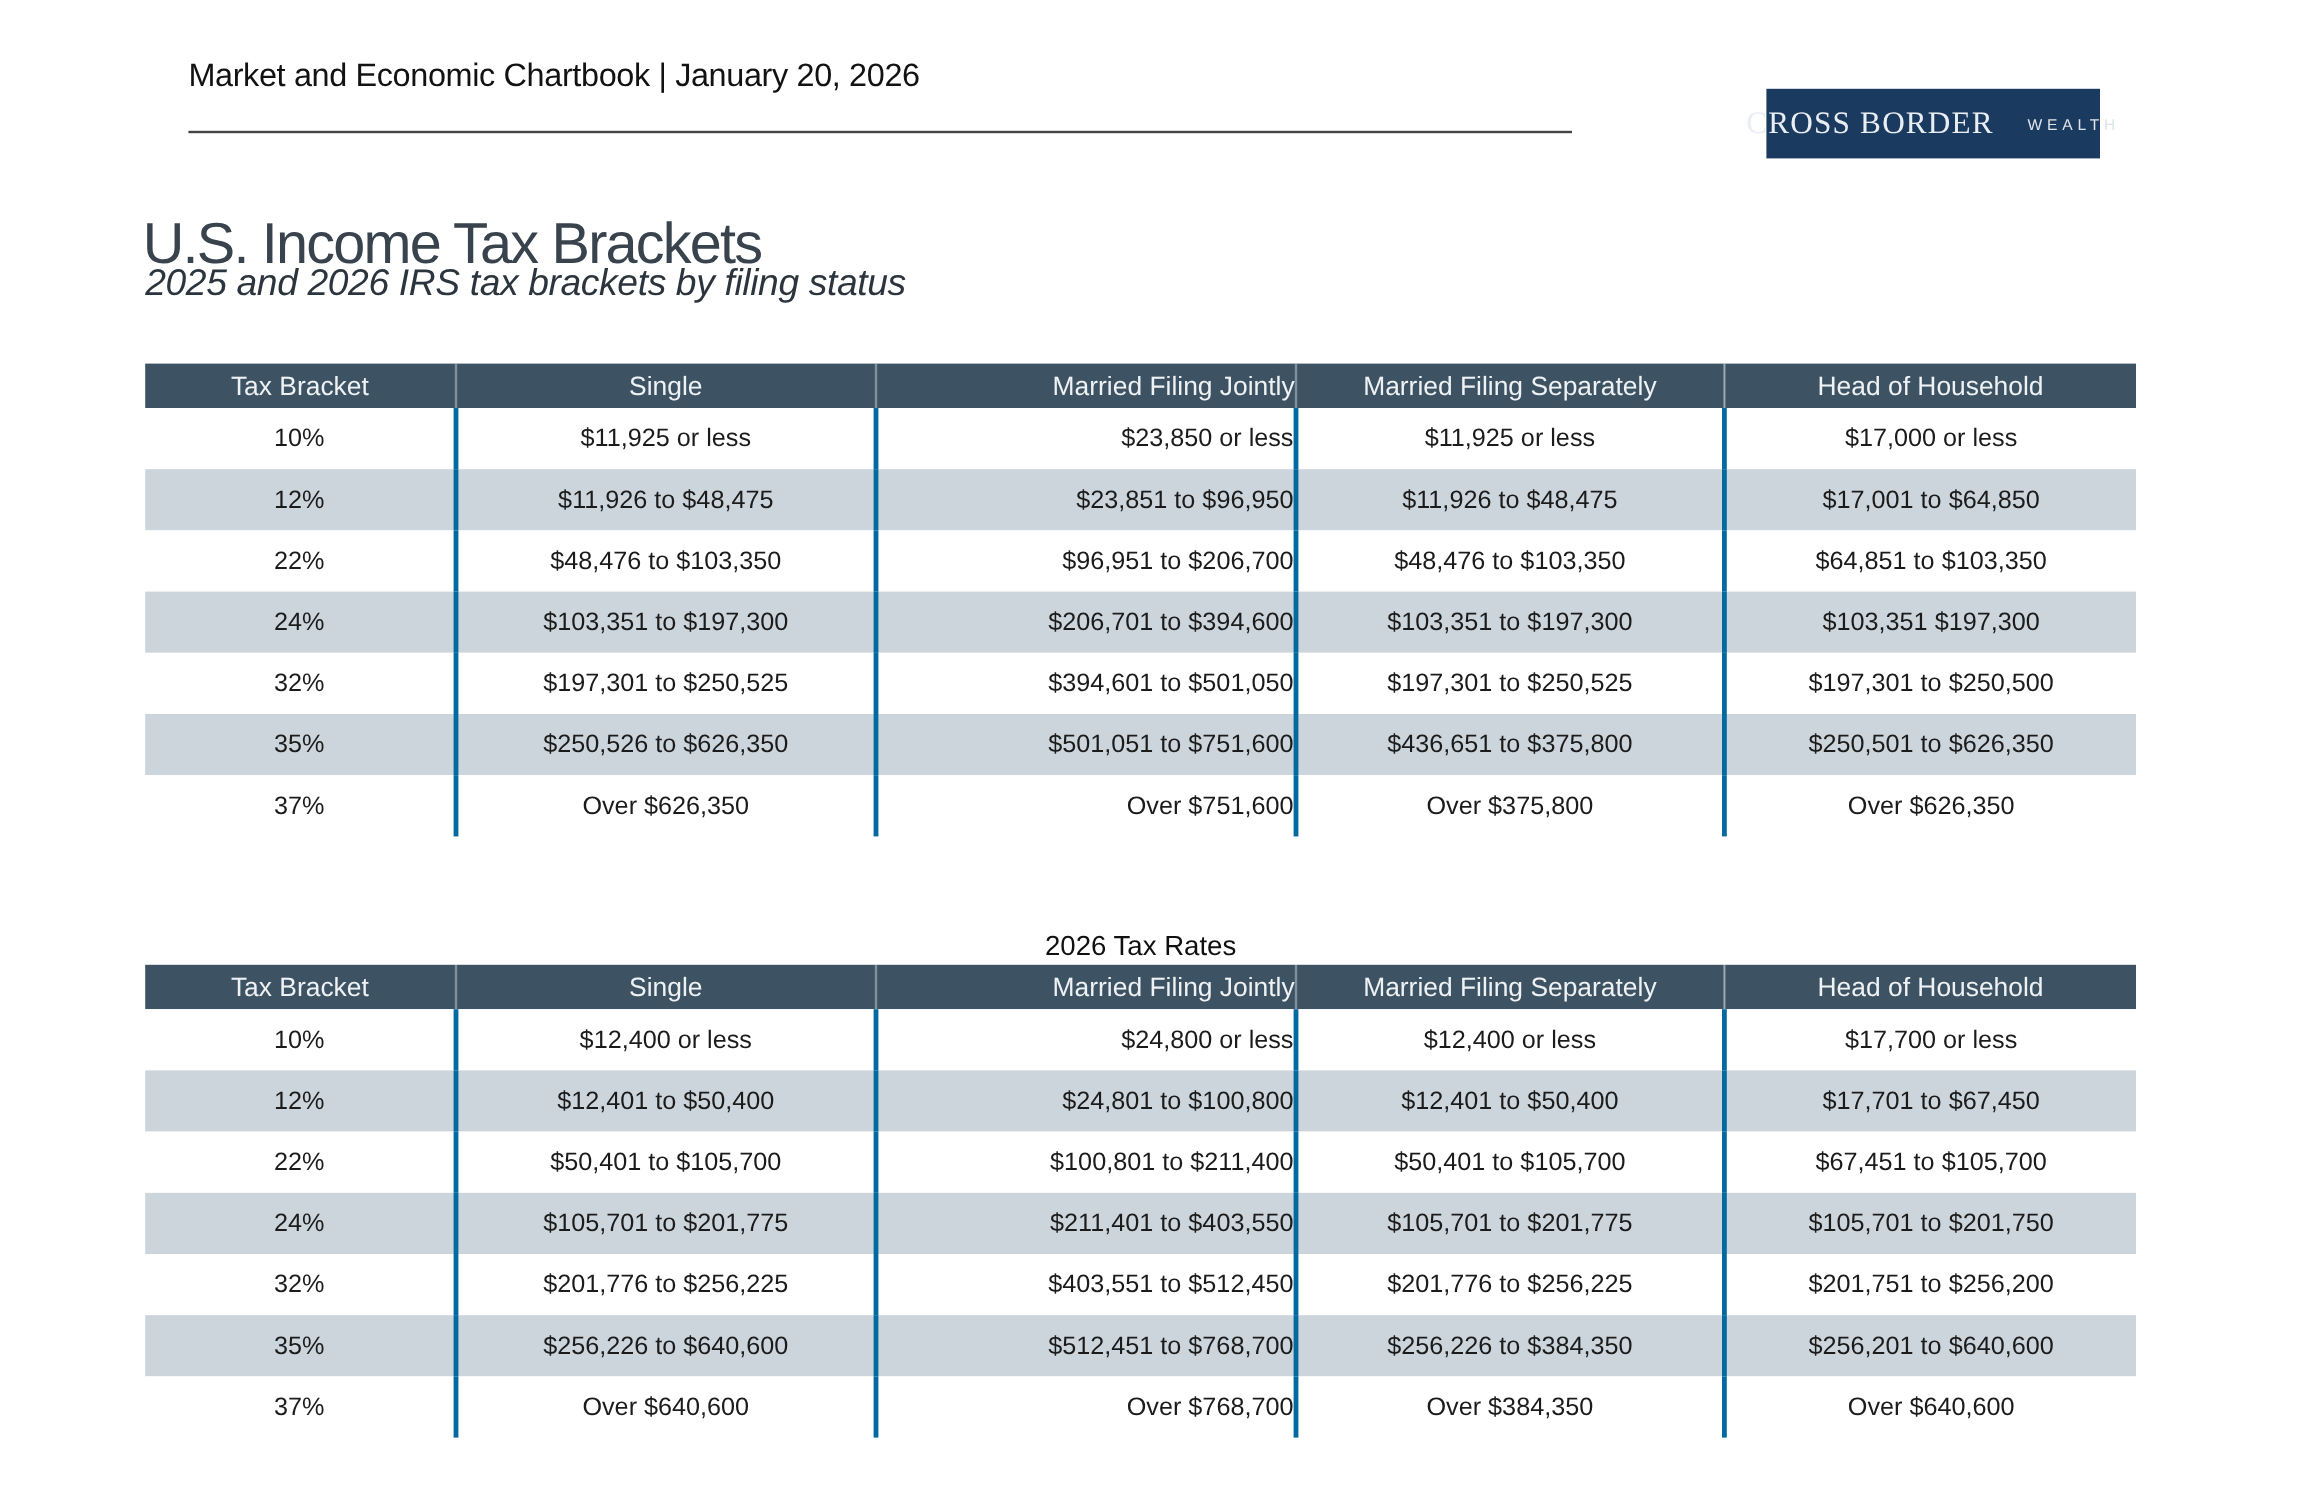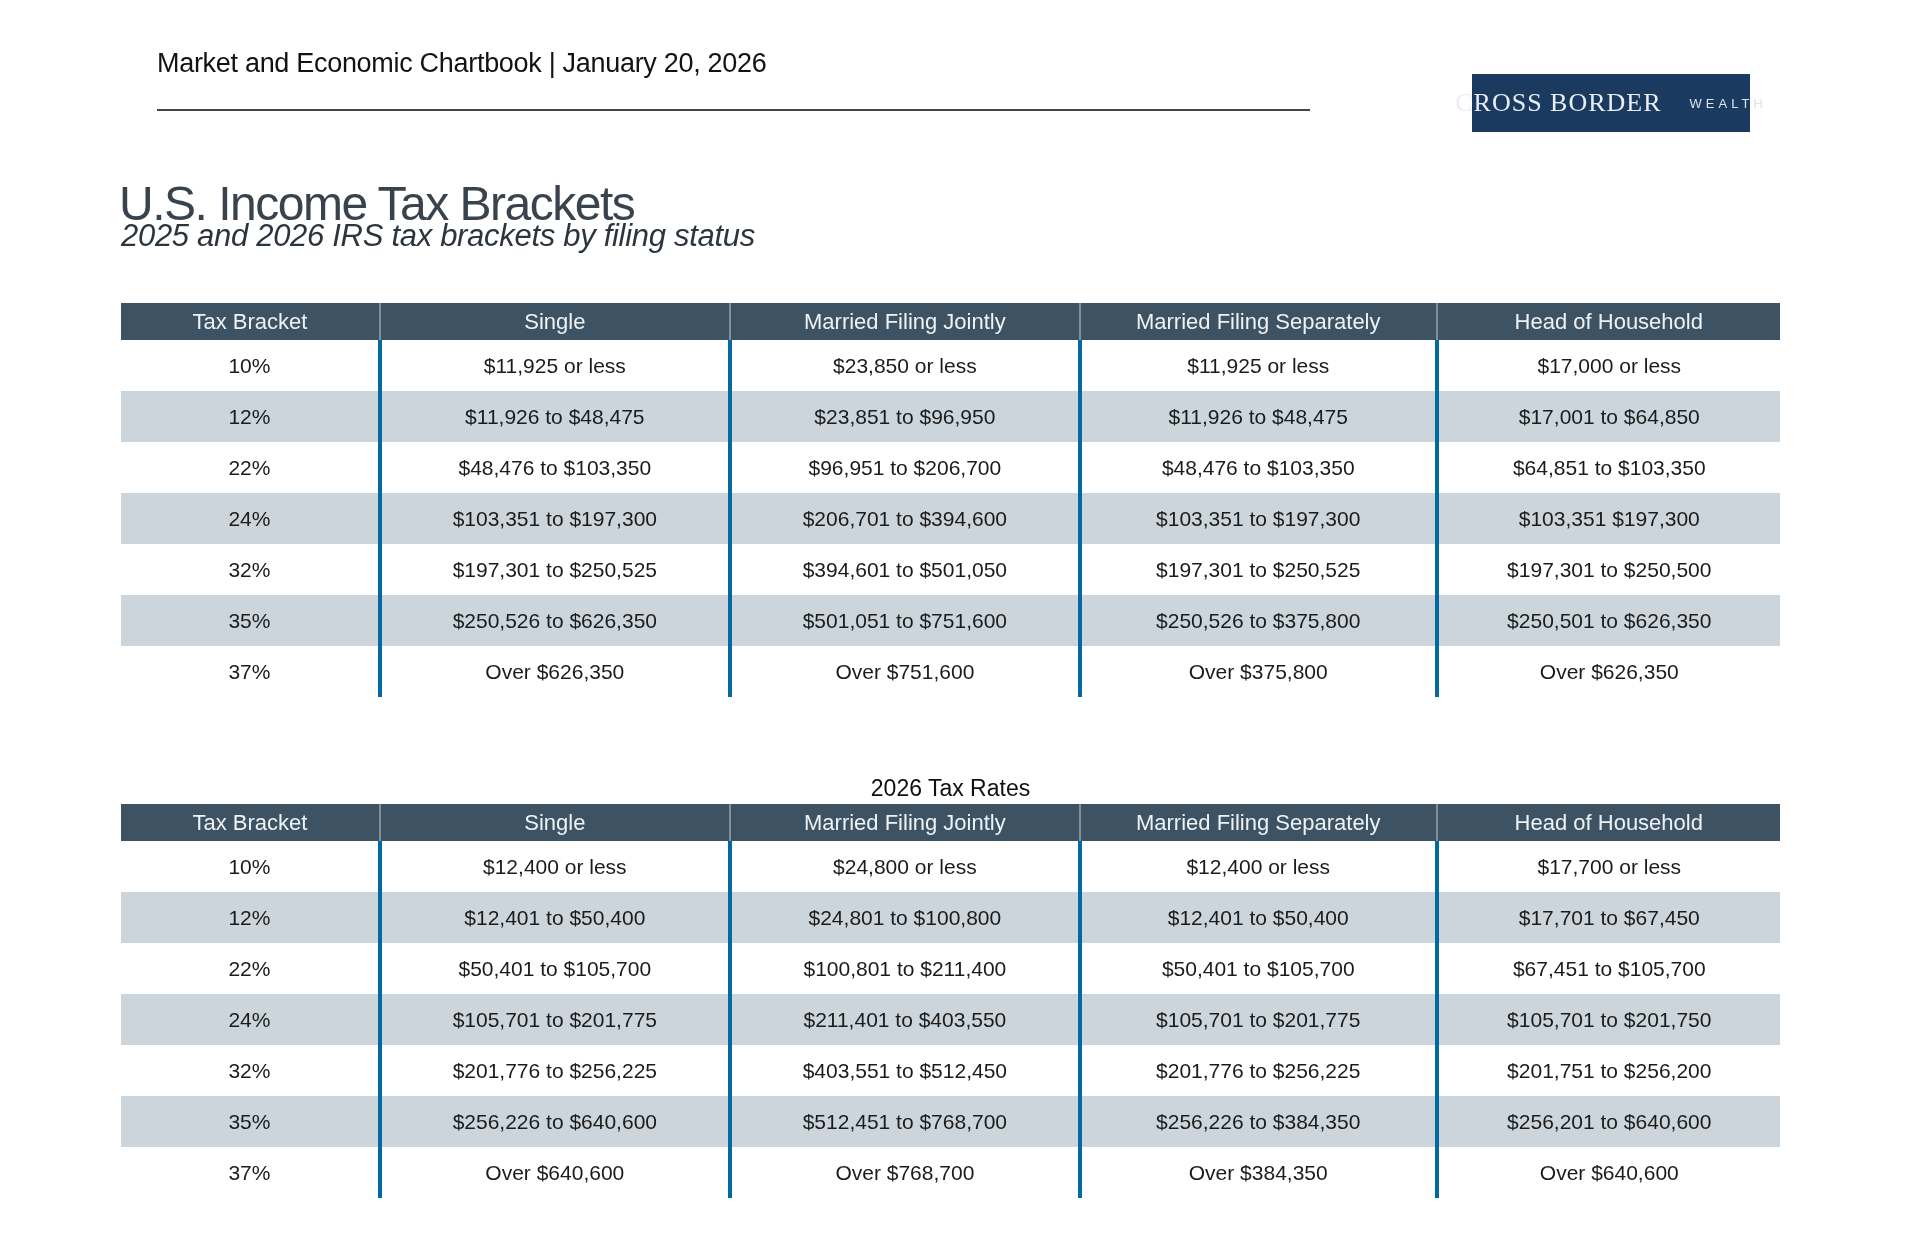--- a/index.html
+++ b/index.html
@@ -128,21 +128,21 @@
     background:#ffffff;
   }
   tbody tr:nth-child(even) td{
     background:var(--stripe);
   }
   tbody td + td{
     border-left:4px solid #0369a1;
   }
   th:nth-child(1), td:nth-child(1){ width:15.6%; }
   th:nth-child(2), td:nth-child(2){ width:21.1%; }
-  th:nth-child(3), td:nth-child(3){ width:21.1%; }
+  th:nth-child(3), td:nth-child(3){ width:21.1%;text-align:right; }
   th:nth-child(4), td:nth-child(4){ width:21.5%; }
   th:nth-child(5), td:nth-child(5){ width:20.7%; }
 </style>
 </head>
 <body>
 
 <div class="page">
 
   <div class="chartbook-label">Market and Economic Chartbook | January 20, 2026</div>
 
@@ -202,21 +202,21 @@
             <td>32%</td>
             <td>$197,301 to $250,525</td>
             <td>$394,601 to $501,050</td>
             <td>$197,301 to $250,525</td>
             <td>$197,301 to $250,500</td>
           </tr>
           <tr>
             <td>35%</td>
             <td>$250,526 to $626,350</td>
             <td>$501,051 to $751,600</td>
-            <td>$250,526 to $375,800</td>
+            <td>$436,651 to $375,800</td>
             <td>$250,501 to $626,350</td>
           </tr>
           <tr>
             <td>37%</td>
             <td>Over $626,350</td>
             <td>Over $751,600</td>
             <td>Over $375,800</td>
             <td>Over $626,350</td>
           </tr>
         </tbody>

